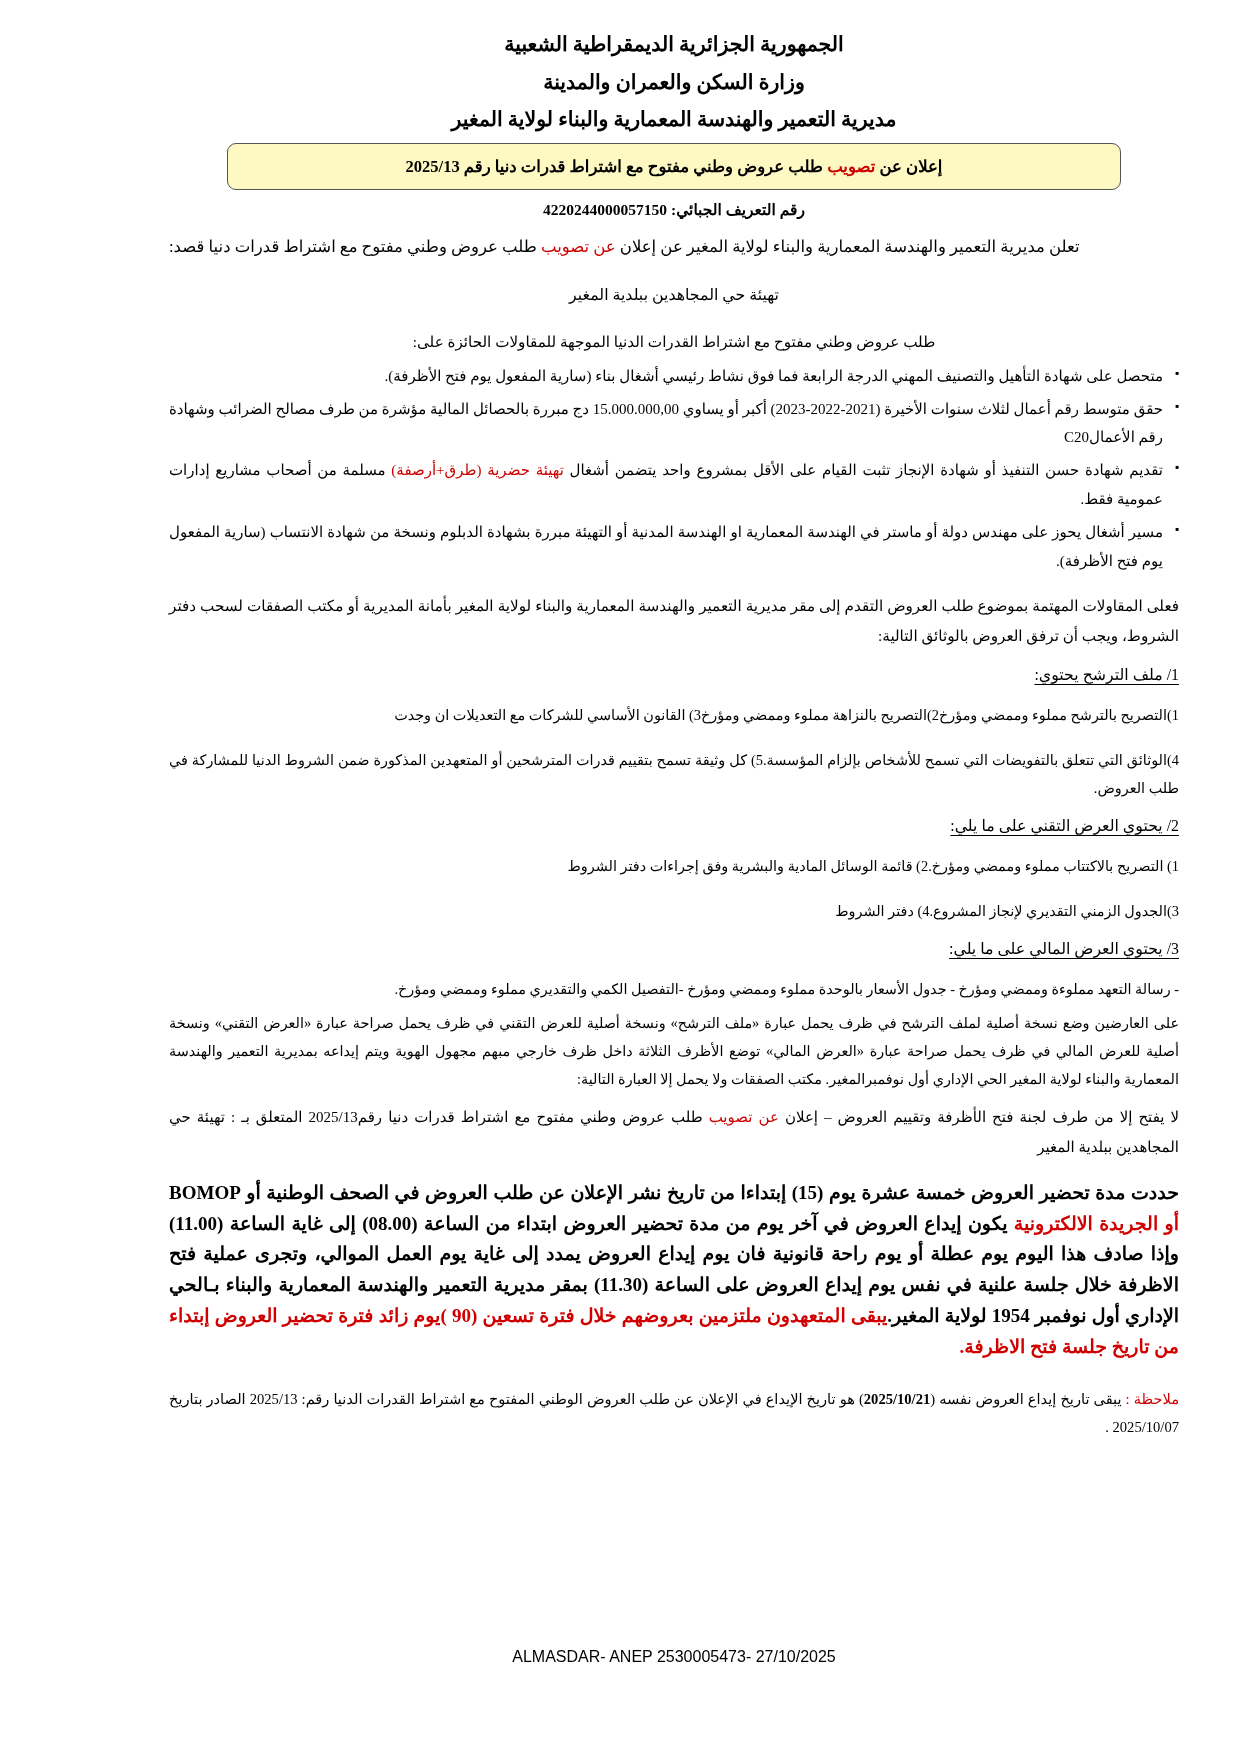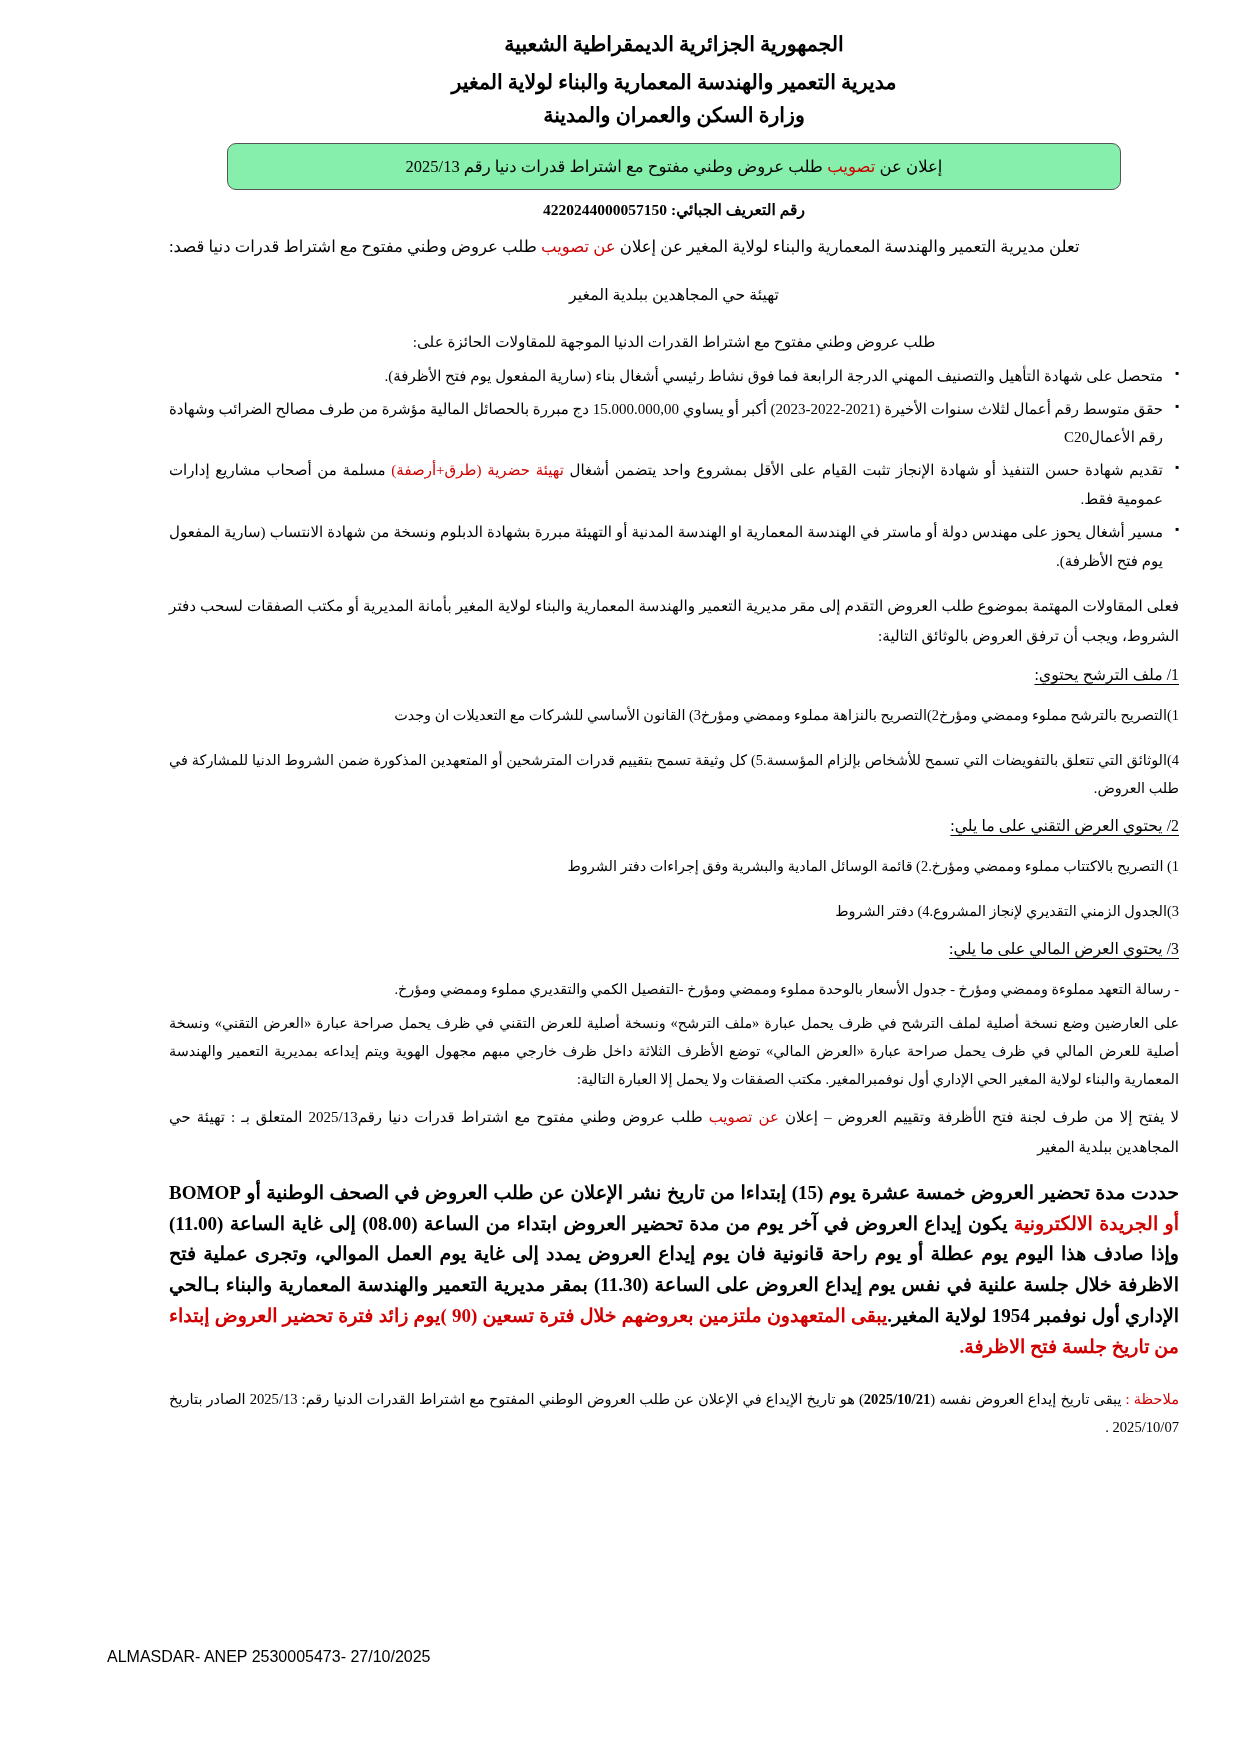--- a/index.html
+++ b/index.html
@@ -35,23 +35,23 @@
     letter-spacing: 0;
   }
   .hdr-line.l1 { font-size: 20.5px; padding-top: 6px; }
   .hdr-line.l2 { font-size: 20.5px; }
   .hdr-line.l3 { font-size: 20.5px; margin-bottom: 13px; }
 
   
   .title-box {
     border: 1.4px solid #555;
     border-radius: 9px;
-    background: #86efac;
-    text-align: center;
-    font-weight: normal;
+    background: #fef9c3;
+    text-align: center;
+    font-weight: bold;
     font-size: 16.5px;
     padding: 14px 10px 13px 10px;
     margin: 0 58px 8px 58px;
     line-height: 1.1;
   }
   .red { color: #cc0000; }
 
   .tax-line {
     text-align: center;
     font-weight: bold;
@@ -156,37 +156,37 @@
     text-align: justify;
     margin-top: 24px;
   }
   .note .lbl { color: #cc0000; }
 
   .footer {
     position: absolute;
     left: 0;
     right: 0;
     bottom: 88px;
-    text-align: left;
+    text-align: center;
     font-size: 16px;
     font-family: "Liberation Sans", sans-serif;
     direction: ltr;
   }
 
   .nowrap { white-space: nowrap; }
 </style>
 </head>
 <body>
 
 <div class="page">
 
   <div class="hdr">
     <div class="hdr-line l1">الجمهورية الجزائرية الديمقراطية الشعبية</div>
+    <div class="hdr-line l2">وزارة السكن والعمران والمدينة</div>
     <div class="hdr-line l3">مديرية التعمير والهندسة المعمارية والبناء لولاية المغير</div>
-    <div class="hdr-line l2">وزارة السكن والعمران والمدينة</div>
   </div>
 
   <div class="title-box">
     <span>إعلان عن </span><span class="red">تصويب</span><span> طلب عروض وطني مفتوح مع اشتراط قدرات دنيا رقم 2025/13</span>
   </div>
 
   <div class="tax-line">رقم التعريف الجبائي: 4220244000057150</div>
 
   <div class="p intro">
     <span>تعلن مديرية التعمير والهندسة المعمارية والبناء لولاية المغير عن إعلان </span><span class="red">عن تصويب</span><span> طلب عروض وطني مفتوح مع اشتراط قدرات دنيا قصد:</span>

